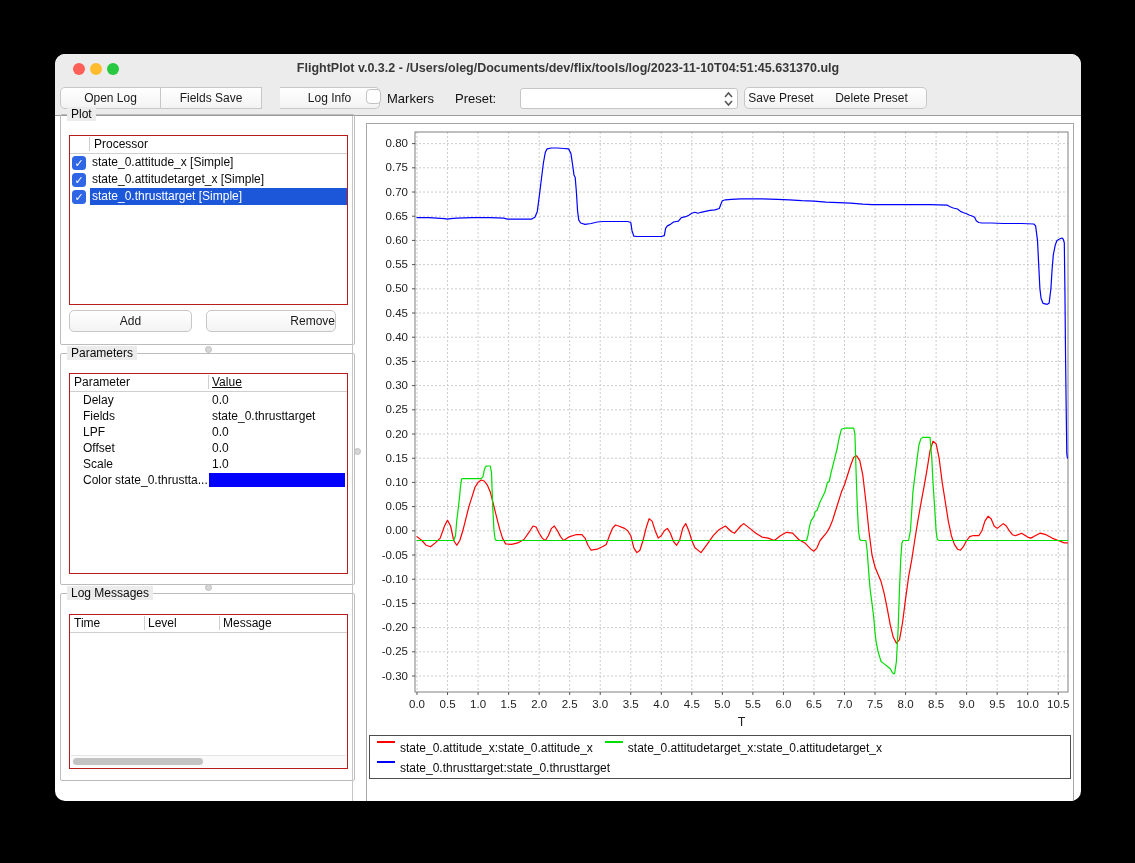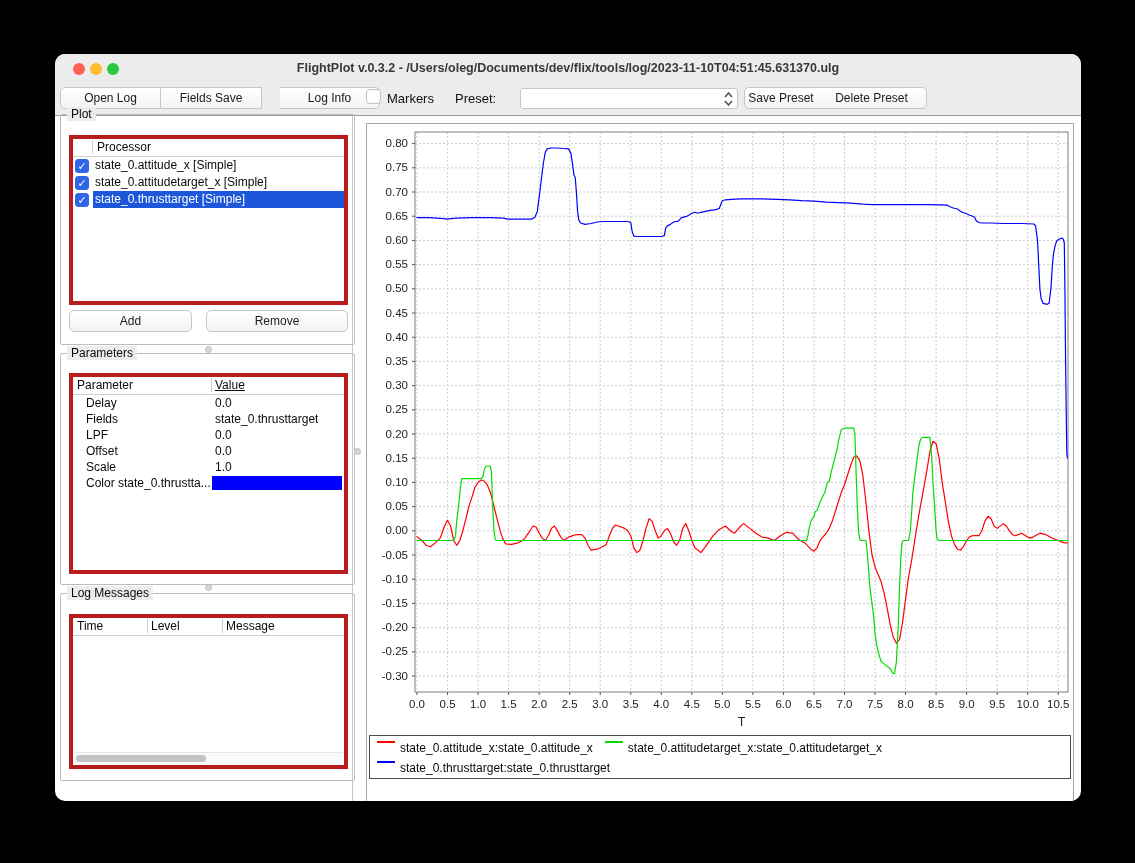--- a/index.html
+++ b/index.html
@@ -20,21 +20,21 @@
   .btn.segR{border-radius:0 5px 5px 0;border-left:none;}
   .btn.alone{border-radius:5px;}
   .checkbox{position:absolute;top:7px;width:15px;height:15px;background:#fff;border:1px solid #c2c2c2;border-radius:4px;box-sizing:border-box;}
   .tb-label{position:absolute;top:9px;font-size:13px;color:#111;}
   .combobox{position:absolute;top:6px;height:21px;background:#fff;border:1px solid #c6c6c6;border-radius:3px;box-sizing:border-box;}
   .combo-value{position:absolute;left:6px;top:2px;font-size:12px;color:#111;}
   .stepper{position:absolute;right:3px;top:2px;width:11px;height:15px;}
   
   .group{position:absolute;border:1px solid #bcbcbc;border-radius:2px;}
   .group-title{position:absolute;top:-8px;left:6px;background:#ececec;padding:0 4px;font-size:12px;color:#0a0a0a;}
-  .box{position:absolute;background:#fff;border:4px solid #b91c1c;box-sizing:border-box;overflow:hidden;font-size:12px;color:#0a0a0a;}
+  .box{position:absolute;background:#fff;border:1px solid #b91c1c;box-sizing:border-box;overflow:hidden;font-size:12px;color:#0a0a0a;}
   .hdr{position:relative;height:17px;border-bottom:1px solid #cfcfcf;background:#fff;}
   .hdr-cell{position:absolute;top:1px;font-size:12px;color:#0a0a0a;}
   .hdr-div{position:absolute;top:1px;bottom:2px;width:1px;background:#cfcfcf;}
   
   .plot-row{display:flex;align-items:center;height:17px;position:relative;}
   .cb{width:14px;height:14px;border-radius:3.5px;background:#2e66e5;color:#fff;font-size:11px;line-height:14px;text-align:center;margin-left:2px;flex:0 0 14px;}
   .plot-label{flex:1;margin-left:4px;padding-left:2px;height:17px;line-height:17px;white-space:nowrap;overflow:hidden;}
   .plot-row.selected .plot-label{background:#1d57d9;color:#fff;}
   
   .param-row{position:relative;height:16px;line-height:16px;}
@@ -105,21 +105,21 @@
             <span class="cb">✓</span>
             <span class="plot-label">state_0.attitudetarget_x [Simple]</span>
           </div>
           <div class="plot-row selected">
             <span class="cb">✓</span>
             <span class="plot-label">state_0.thrusttarget [Simple]</span>
           </div>
         </div>
     </div>
     <button class="btn alone" style="left:8px;top:195px;width:123px;">Add</button>
-    <button class="btn alone" style="left:145px;top:195px;width:142px;">Remove</button>
+    <button class="btn alone" style="left:145px;top:195px;width:130px;text-align:right;">Remove</button>
   </div>
 
   <span class="dot" style="left:150px;top:292px;"></span>
 
   <div class="group" style="left:5px;top:299px;width:293px;height:230px;">
     <span class="group-title">Parameters</span>
     <div class="box" style="left:8px;top:19px;width:279px;height:201px;">
       <div class="hdr">
         <span class="hdr-cell" style="left:4px;">Parameter</span>
         <span class="hdr-div" style="left:138px;"></span>

